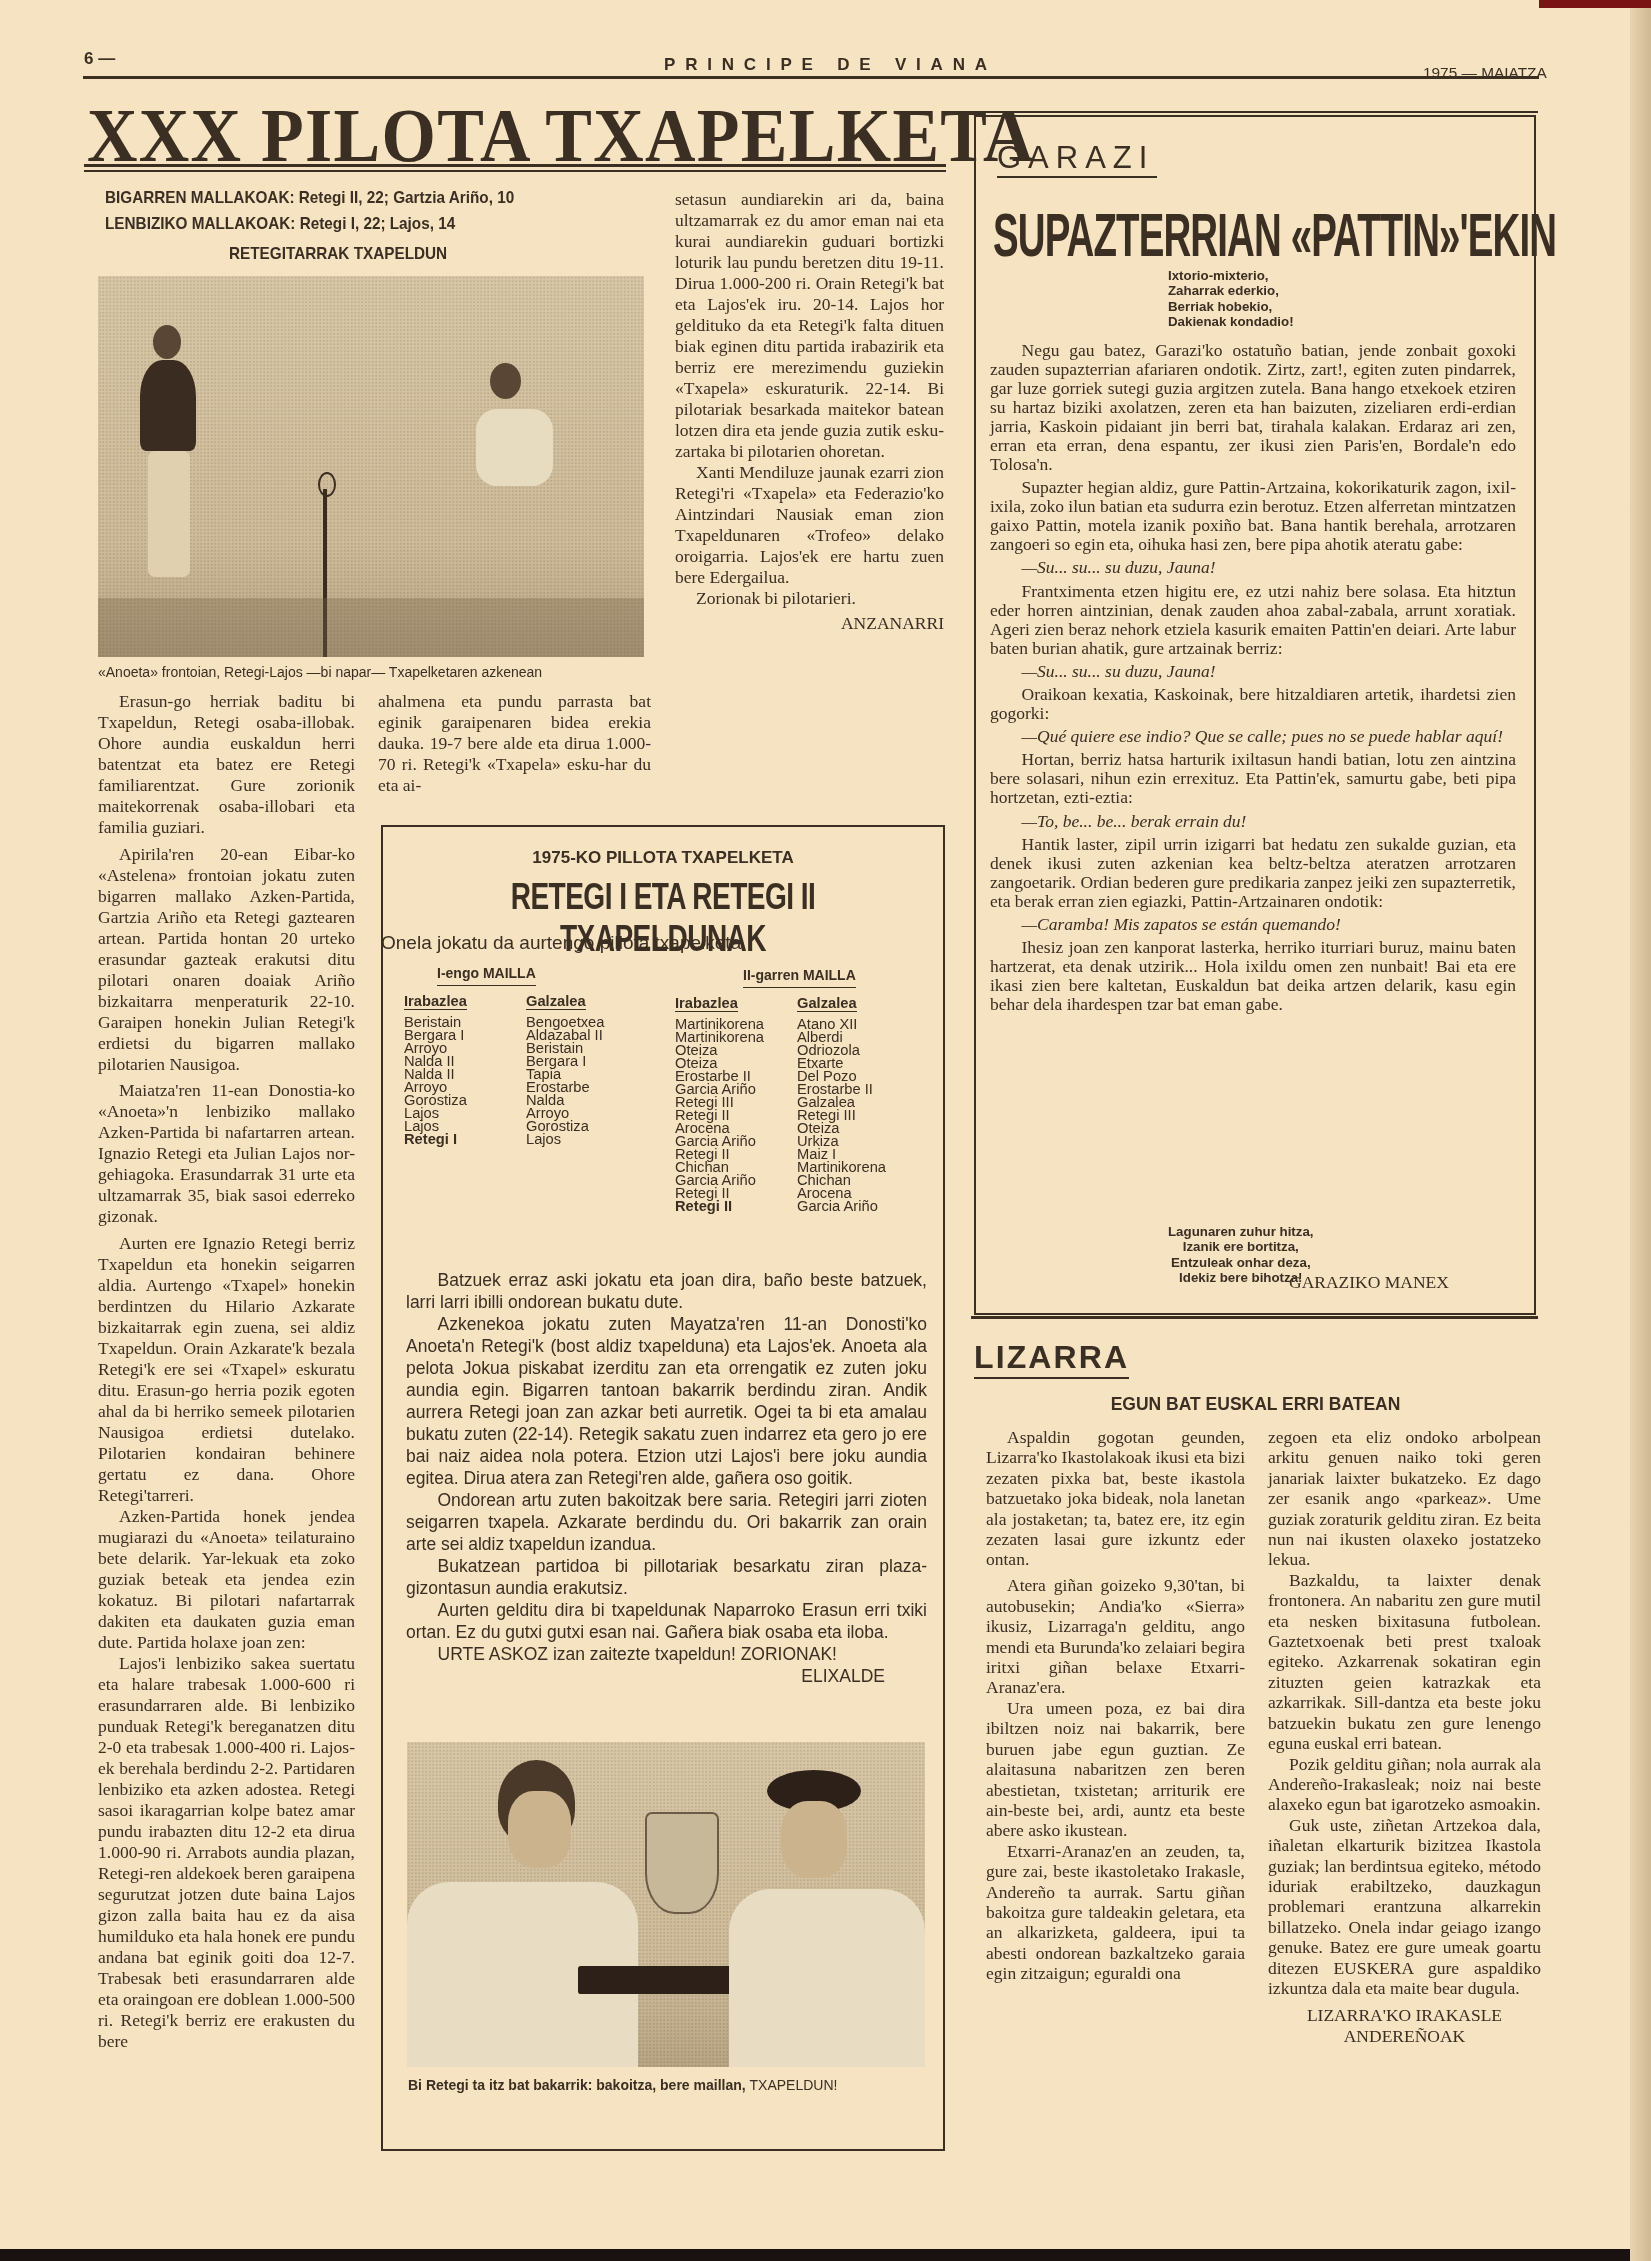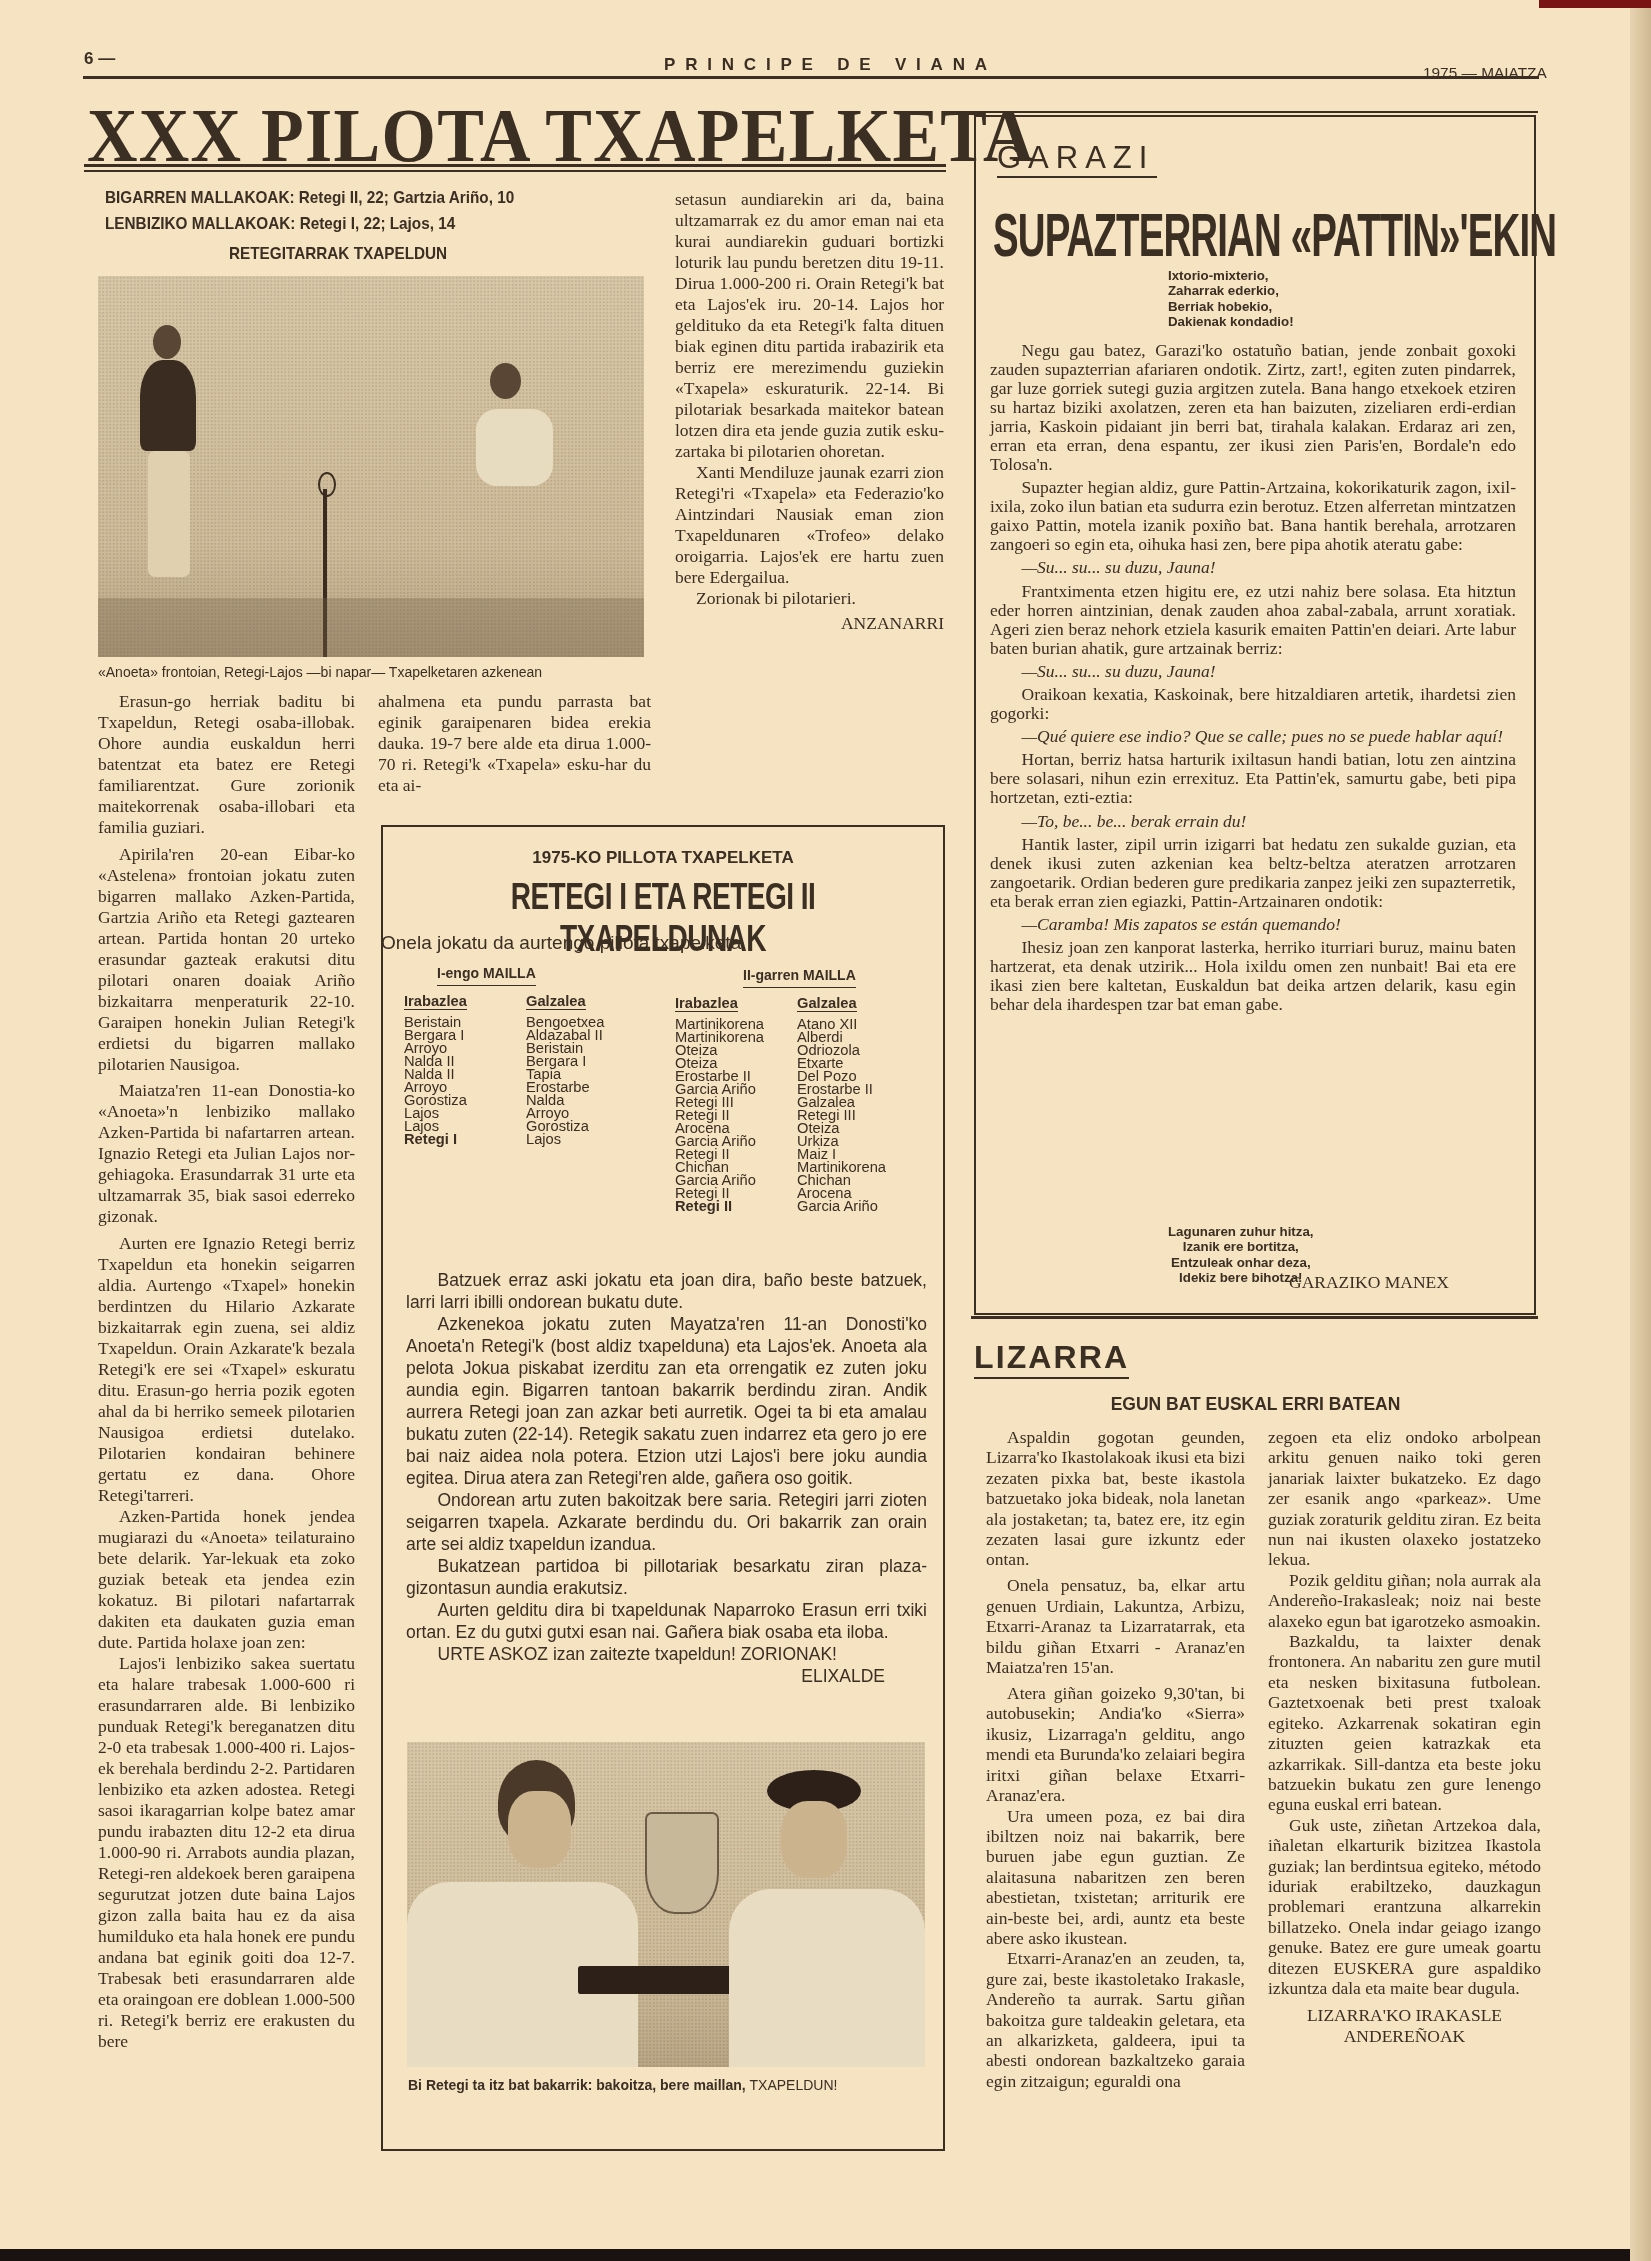--- a/index.html
+++ b/index.html
@@ -249,28 +249,27 @@
   <div>Izanik ere bortitza,</div>
   <div>Entzuleak onhar deza,</div>
   <div>Idekiz bere bihotza!</div>
 </div>
 <div class="abs sig" style="left:1289px; top:1272px;">GARAZIKO MANEX</div>
 
 <div class="abs sans" style="left:974px; top:1339px; font-size:32px; font-weight:bold; letter-spacing:2.1px; border-bottom:2.1px solid #3b2e22; padding-bottom:1.4px;">LIZARRA</div>
 <div class="abs sans" style="left:972px; top:1394px; width:567px; text-align:center; font-weight:bold; font-size:17.5px;">EGUN BAT EUSKAL ERRI BATEAN</div>
 <div class="abs body-text" style="left:986px; top:1427px; width:259px; line-height:20.4px;">
   <p>Aspaldin gogotan geunden, Lizarra'ko Ikastolakoak ikusi eta bizi zezaten pixka bat, beste ikastola batzuetako joka bideak, nola lanetan ala jostaketan; ta, batez ere, itz egin zezaten lasai gure izkuntz eder ontan.</p>
-  <p style="margin-top:5.6px">Onela pensatuz, ba, elkar artu genuen Urdiain, Lakuntza, Arbizu, Etxarri-Aranaz ta Lizarratarrak, eta bildu giñan Etxarri - Aranaz'en Maiatza'ren 15'an.</p>
   <p style="margin-top:5.6px">Atera giñan goizeko 9,30'tan, bi autobusekin; Andia'ko «Sierra» ikusiz, Lizarraga'n gelditu, ango mendi eta Burunda'ko zelaiari begira iritxi giñan belaxe Etxarri-Aranaz'era.</p>
   <p>Ura umeen poza, ez bai dira ibiltzen noiz nai bakarrik, bere buruen jabe egun guztian. Ze alaitasuna nabaritzen zen beren abestietan, txistetan; arriturik ere ain-beste bei, ardi, auntz eta beste abere asko ikustean.</p>
   <p>Etxarri-Aranaz'en an zeuden, ta, gure zai, beste ikastoletako Irakasle, Andereño ta aurrak. Sartu giñan bakoitza gure taldeakin geletara, eta an alkarizketa, galdeera, ipui ta abesti ondorean bazkaltzeko garaia egin zitzaigun; eguraldi ona</p>
 </div>
 <div class="abs body-text" style="left:1268px; top:1427px; width:273px; line-height:20.4px;">
   <p class="noindent">zegoen eta eliz ondoko arbolpean arkitu genuen naiko toki geren janariak laixter bukatzeko. Ez dago zer esanik ango «parkeaz». Ume guziak zoraturik gelditu ziran. Ez beita nun nai ikusten olaxeko jostatzeko lekua.</p>
+  <p>Bazkaldu, ta laixter denak frontonera. An nabaritu zen gure mutil eta nesken bixitasuna futbolean. Gaztetxoenak beti prest txaloak egiteko. Azkarrenak sokatiran egin zituzten geien katrazkak eta azkarrikak. Sill-dantza eta beste joku batzuekin bukatu zen gure lenengo eguna euskal erri batean.</p>
   <p>Pozik gelditu giñan; nola aurrak ala Andereño-Irakasleak; noiz nai beste alaxeko egun bat igarotzeko asmoakin.</p>
-  <p>Bazkaldu, ta laixter denak frontonera. An nabaritu zen gure mutil eta nesken bixitasuna futbolean. Gaztetxoenak beti prest txaloak egiteko. Azkarrenak sokatiran egin zituzten geien katrazkak eta azkarrikak. Sill-dantza eta beste joku batzuekin bukatu zen gure lenengo eguna euskal erri batean.</p>
   <p>Guk uste, ziñetan Artzekoa dala, iñaletan elkarturik bizitzea Ikastola guziak; lan berdintsua egiteko, método iduriak erabiltzeko, dauzkagun problemari erantzuna alkarrekin billatzeko. Onela indar geiago izango genuke. Batez ere gure umeak goartu ditezen EUSKERA gure aspaldiko izkuntza dala eta maite bear dugula.</p>
   <div style="text-align:center; margin-top:7px;">
     <div>LIZARRA'KO IRAKASLE</div>
     <div>ANDEREÑOAK</div>
   </div>
 </div>
 
 
 </body></html>

